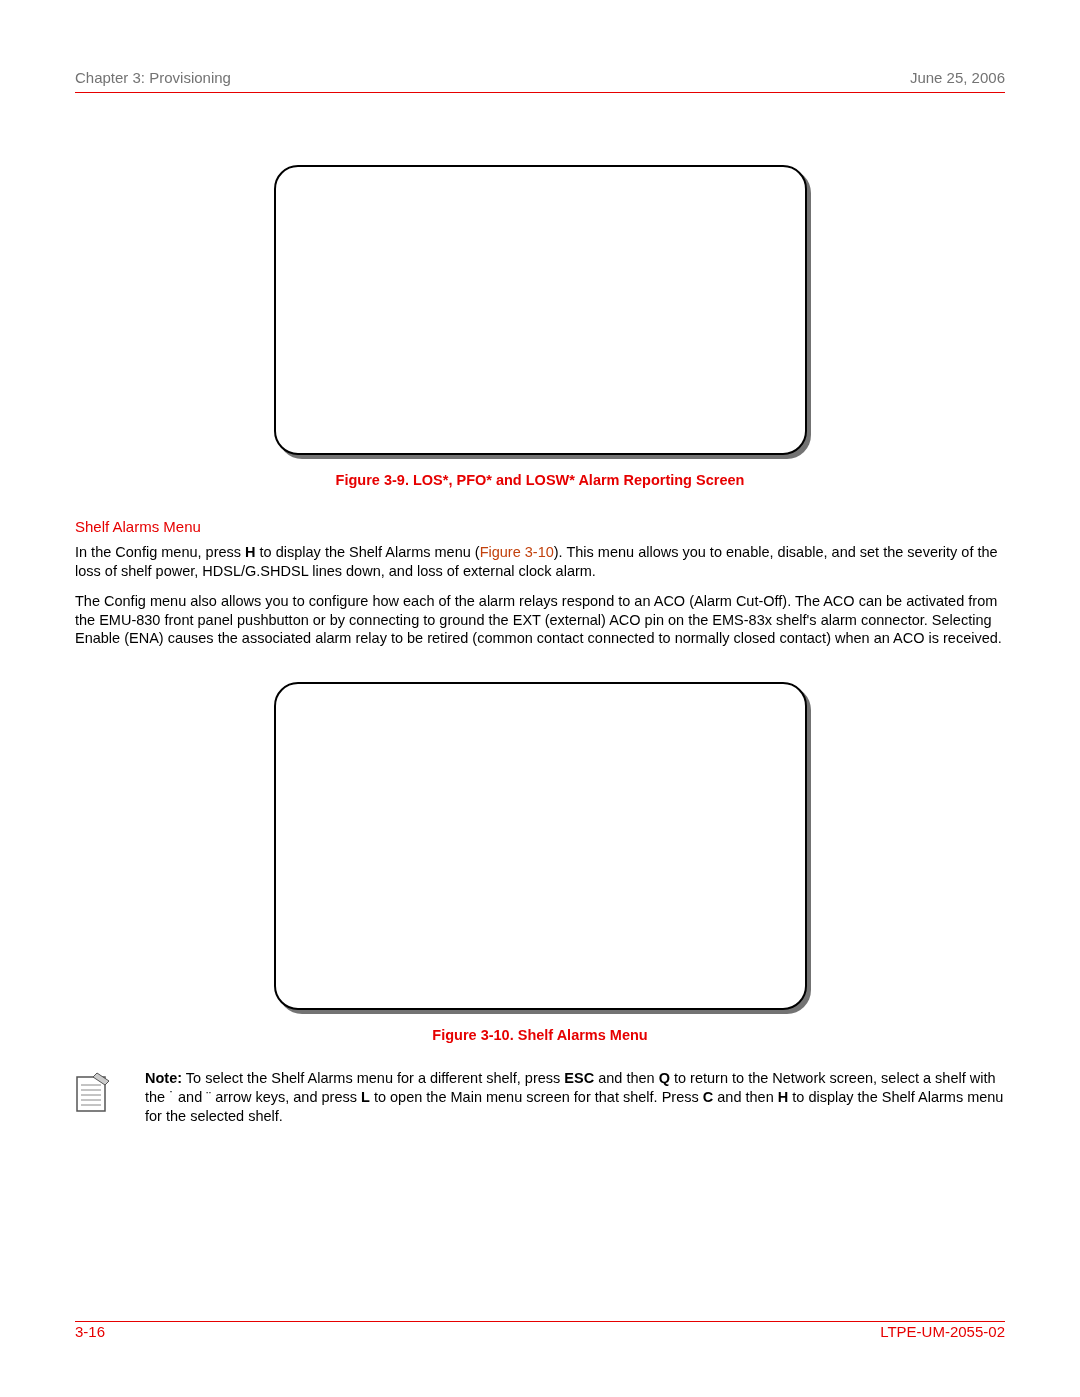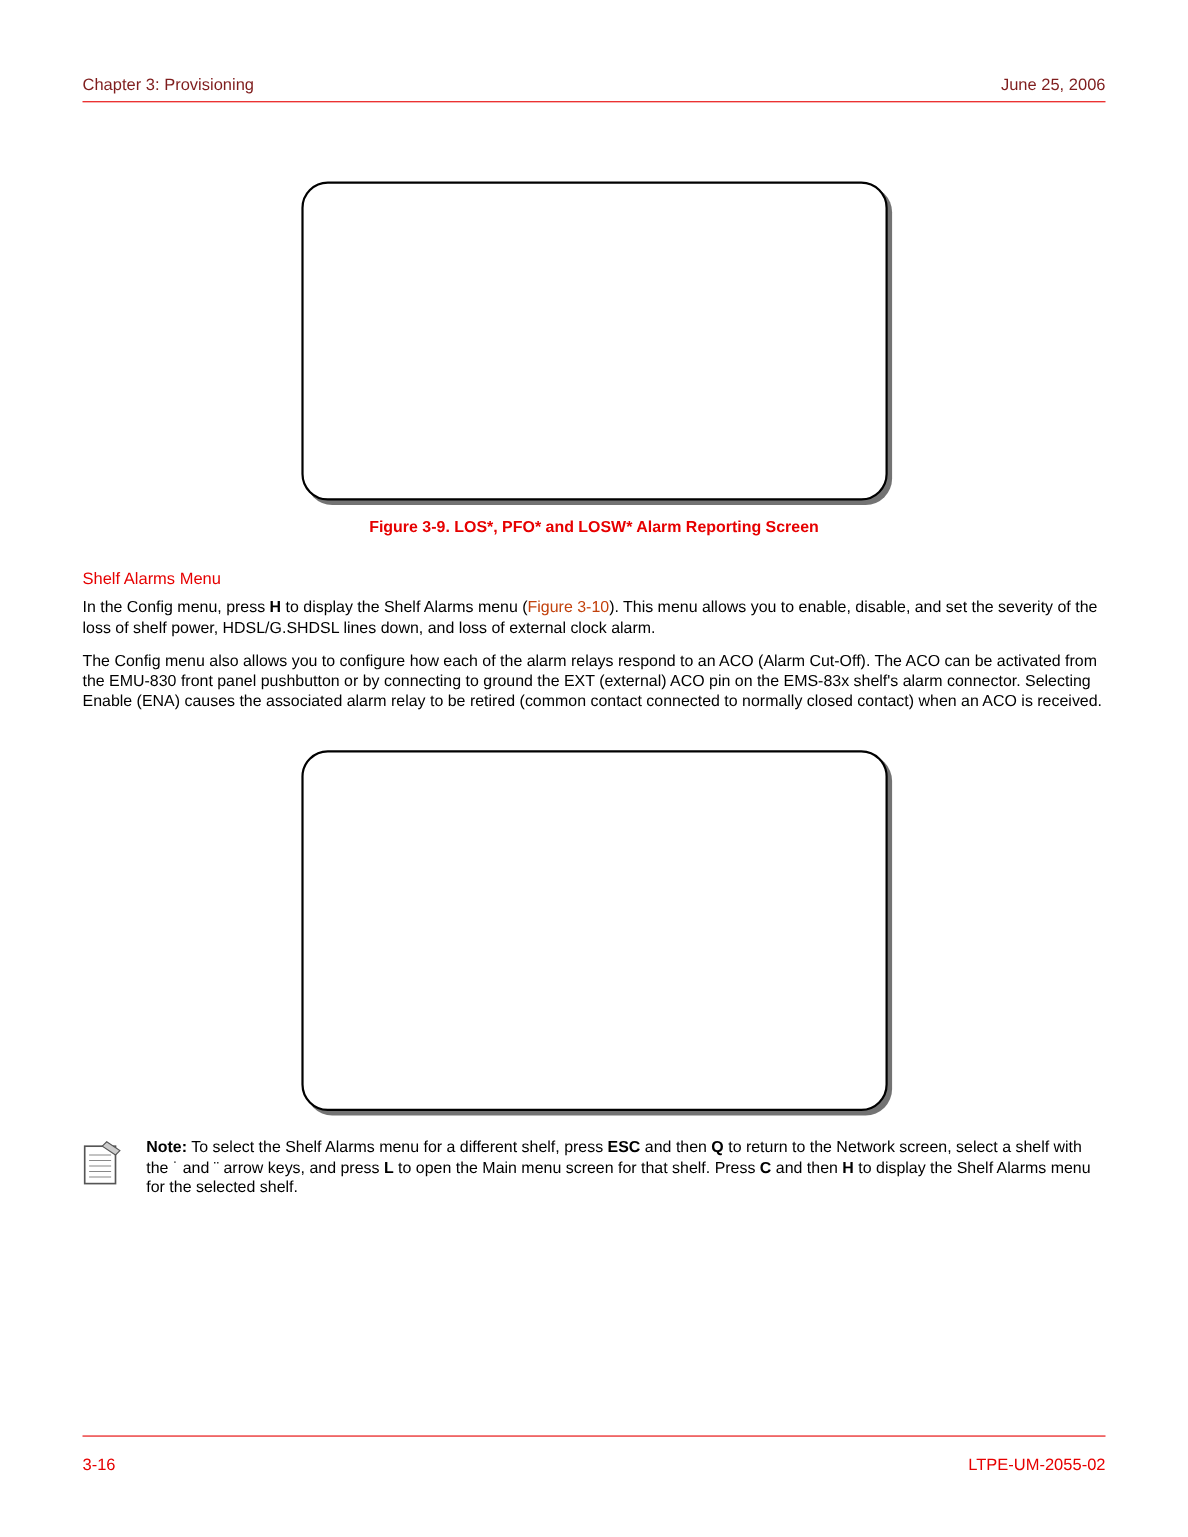--- a/index.html
+++ b/index.html
@@ -12,21 +12,21 @@
     width: 1080px;
     height: 1397px;
     position: relative;
   }
   .page {
     padding: 68px 75px 0 75px;
   }
   .header-row {
     display: flex;
     justify-content: space-between;
-    color: #7f1d1d;
+    color: #737373;
     font-size: 15px;
     padding-bottom: 4px;
     border-bottom: 1.5px solid #e60000;
   }
   .figure-box-wrap {
     display: flex;
     justify-content: center;
     margin-top: 72px;
   }
   .figure-box-wrap.second { margin-top: 34px; }
@@ -56,40 +56,40 @@
   .body-para {
     font-size: 14.5px;
     line-height: 1.28;
     margin-bottom: 12px;
   }
   .xref { color: #c2410c; }
   .bold { font-weight: bold; }
   .note-row {
     display: flex;
     align-items: flex-start;
-    gap: 22px;
+    gap: 34px;
     margin-top: 24px;
   }
   .note-icon {
     flex: 0 0 auto;
     width: 36px;
     margin-top: 2px;
   }
   .note-icon svg { display:block; }
   .note-text {
     font-size: 14.5px;
     line-height: 1.3;
   }
   .footer {
     position: absolute;
     left: 75px;
     right: 75px;
     bottom: 55px;
     border-top: 1.5px solid #e60000;
-    padding-top: 16px;
+    padding-top: 0;
     display: flex;
     justify-content: space-between;
     color: #e60000;
     font-size: 15px;
   }
 </style>
 </head>
 <body>
 
 <div class="page">
@@ -108,20 +108,21 @@
 
   <p class="body-para">
     <span>In the Config menu, press </span><span class="bold">H</span><span> to display the Shelf Alarms menu (</span><span class="xref">Figure 3-10</span><span>). This menu allows you to enable, disable, and set the severity of the loss of shelf power, HDSL/G.SHDSL lines down, and loss of external clock alarm.</span>
   </p>
 
   <p class="body-para">The Config menu also allows you to configure how each of the alarm relays respond to an ACO (Alarm Cut-Off). The ACO can be activated from the EMU-830 front panel pushbutton or by connecting to ground the EXT (external) ACO pin on the EMS-83x shelf's alarm connector. Selecting Enable (ENA) causes the associated alarm relay to be retired (common contact connected to normally closed contact) when an ACO is received.</p>
 
   <div class="figure-box-wrap second">
     <div class="figure-box tall"></div>
   </div>
+  <div class="fig-caption">Figure 3-10. Shelf Alarms Menu</div>
 
   <div class="note-row">
     <div class="note-icon">
       <svg width="36" height="44" viewBox="0 0 36 44">
         <rect x="2" y="6" width="28" height="34" fill="#fff" stroke="#555" stroke-width="1.5"></rect>
         <line x1="6" y1="14" x2="26" y2="14" stroke="#888" stroke-width="1"></line>
         <line x1="6" y1="19" x2="26" y2="19" stroke="#888" stroke-width="1"></line>
         <line x1="6" y1="24" x2="26" y2="24" stroke="#888" stroke-width="1"></line>
         <line x1="6" y1="29" x2="26" y2="29" stroke="#888" stroke-width="1"></line>
         <line x1="6" y1="34" x2="26" y2="34" stroke="#888" stroke-width="1"></line>

